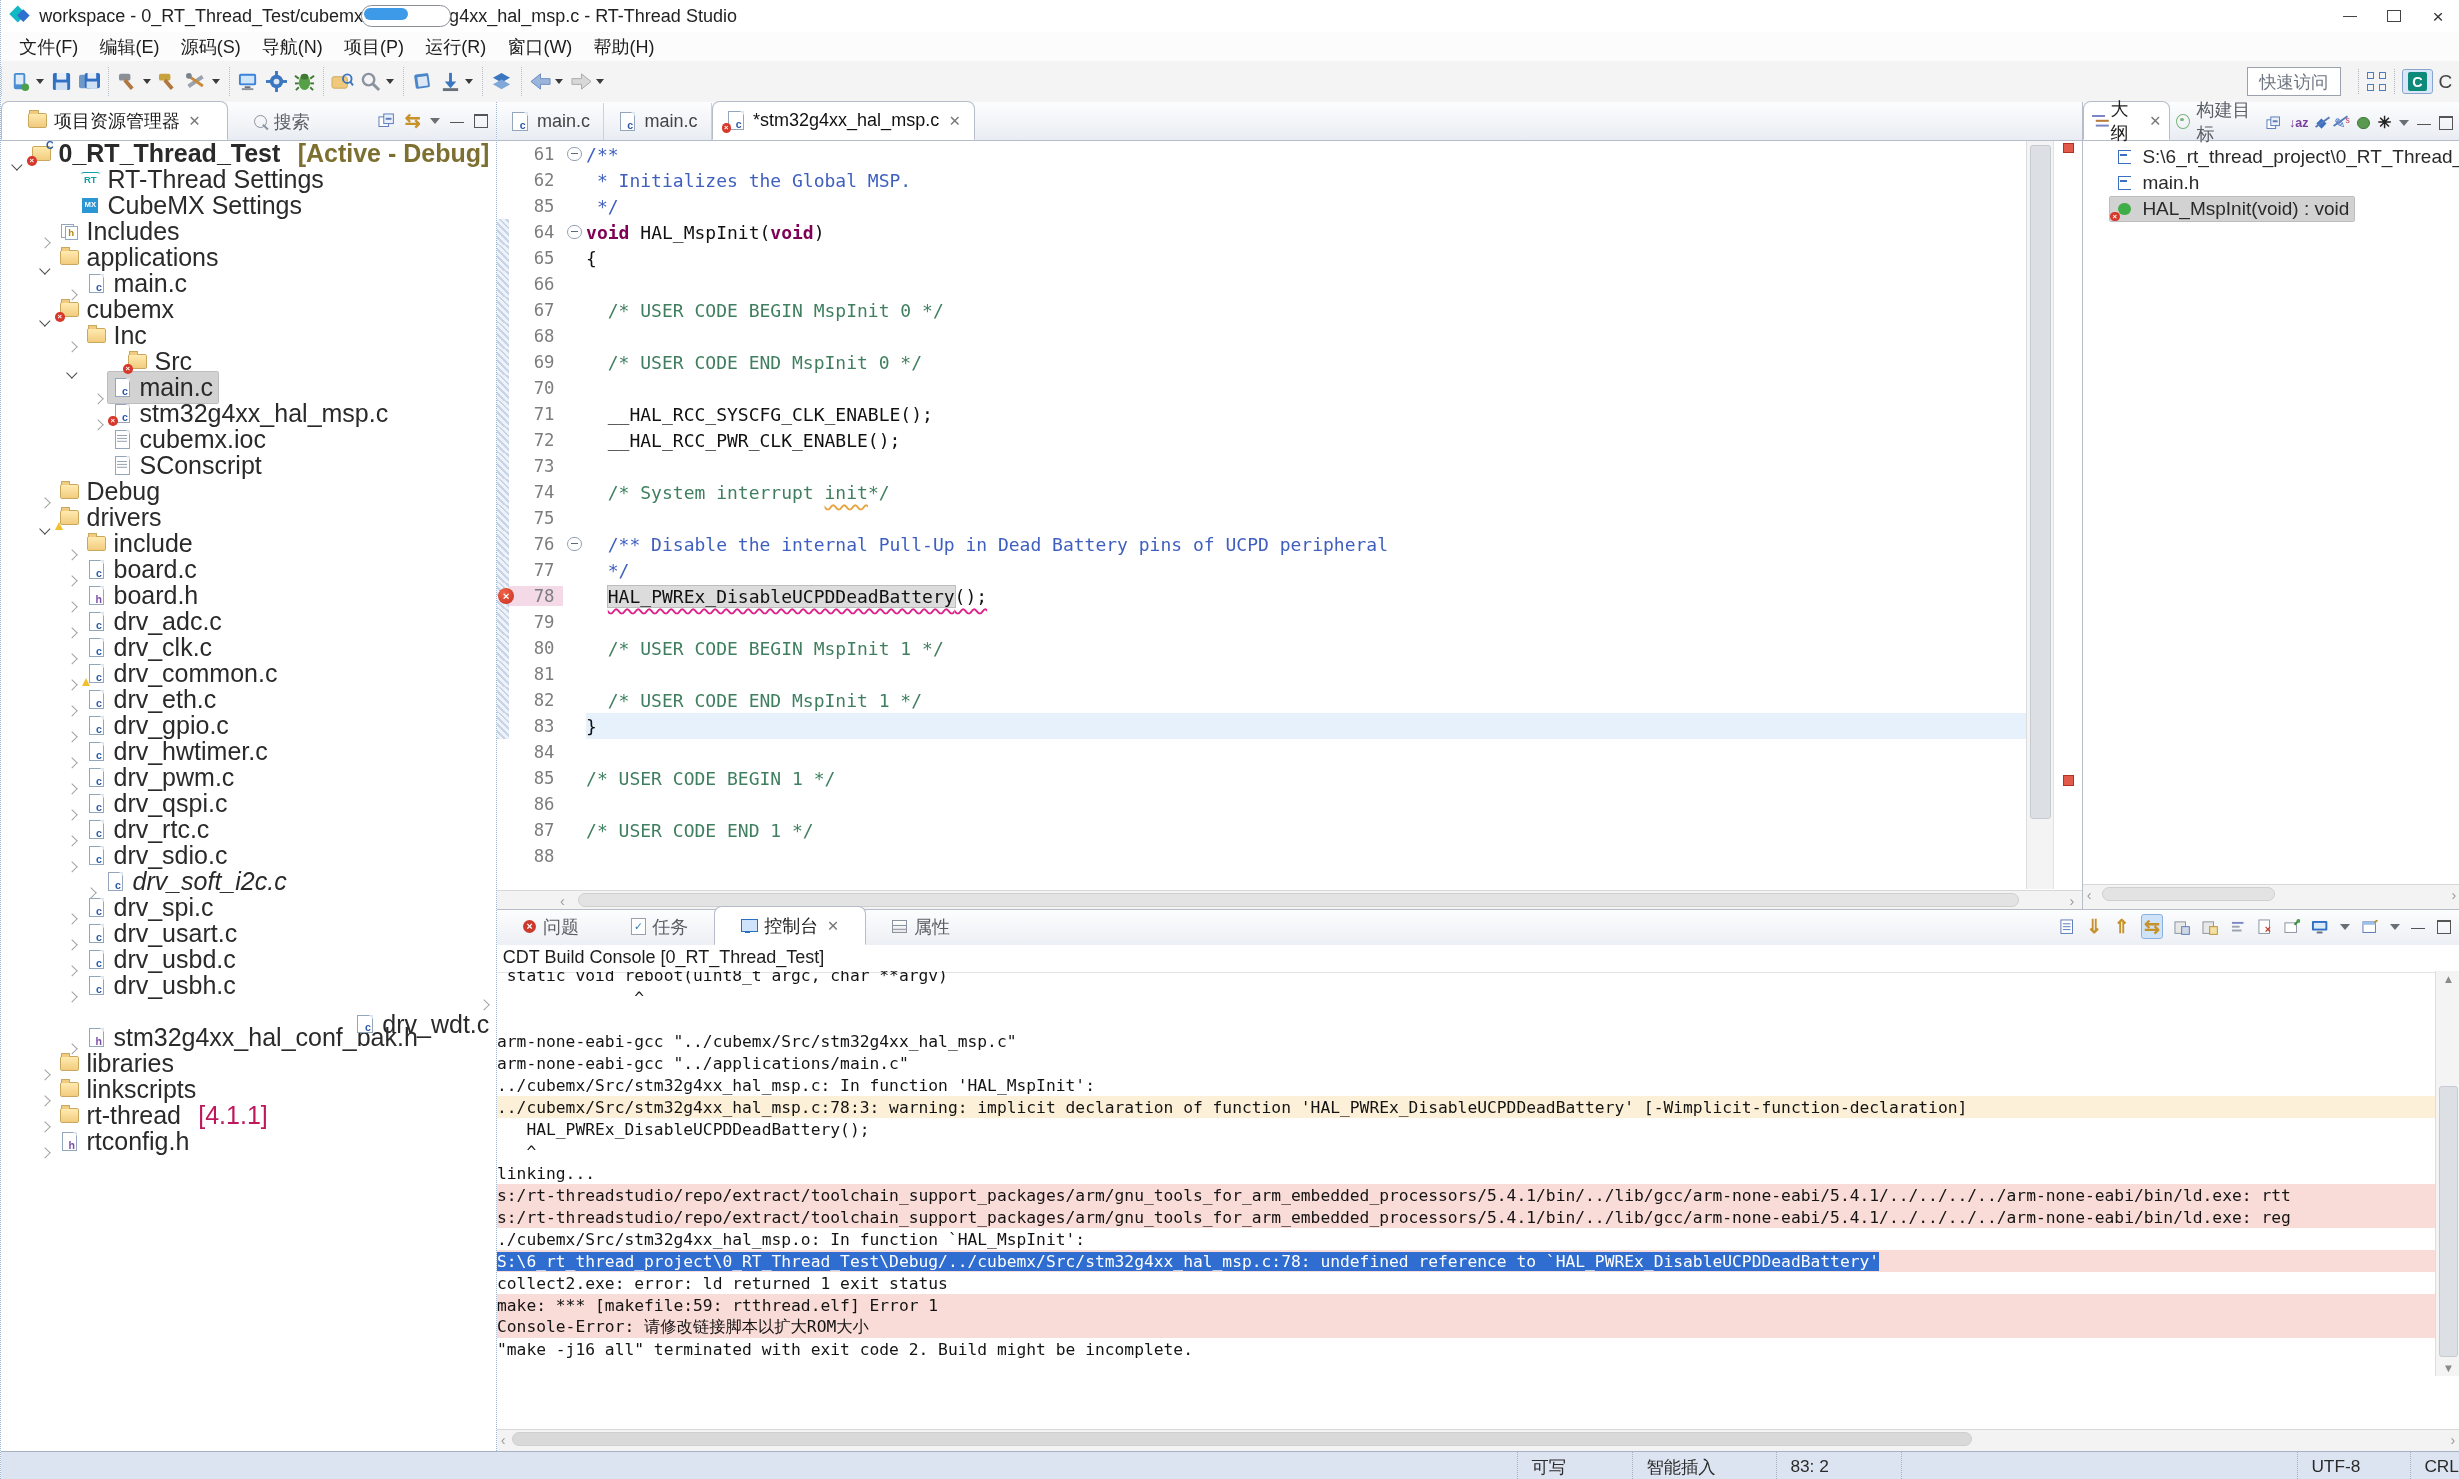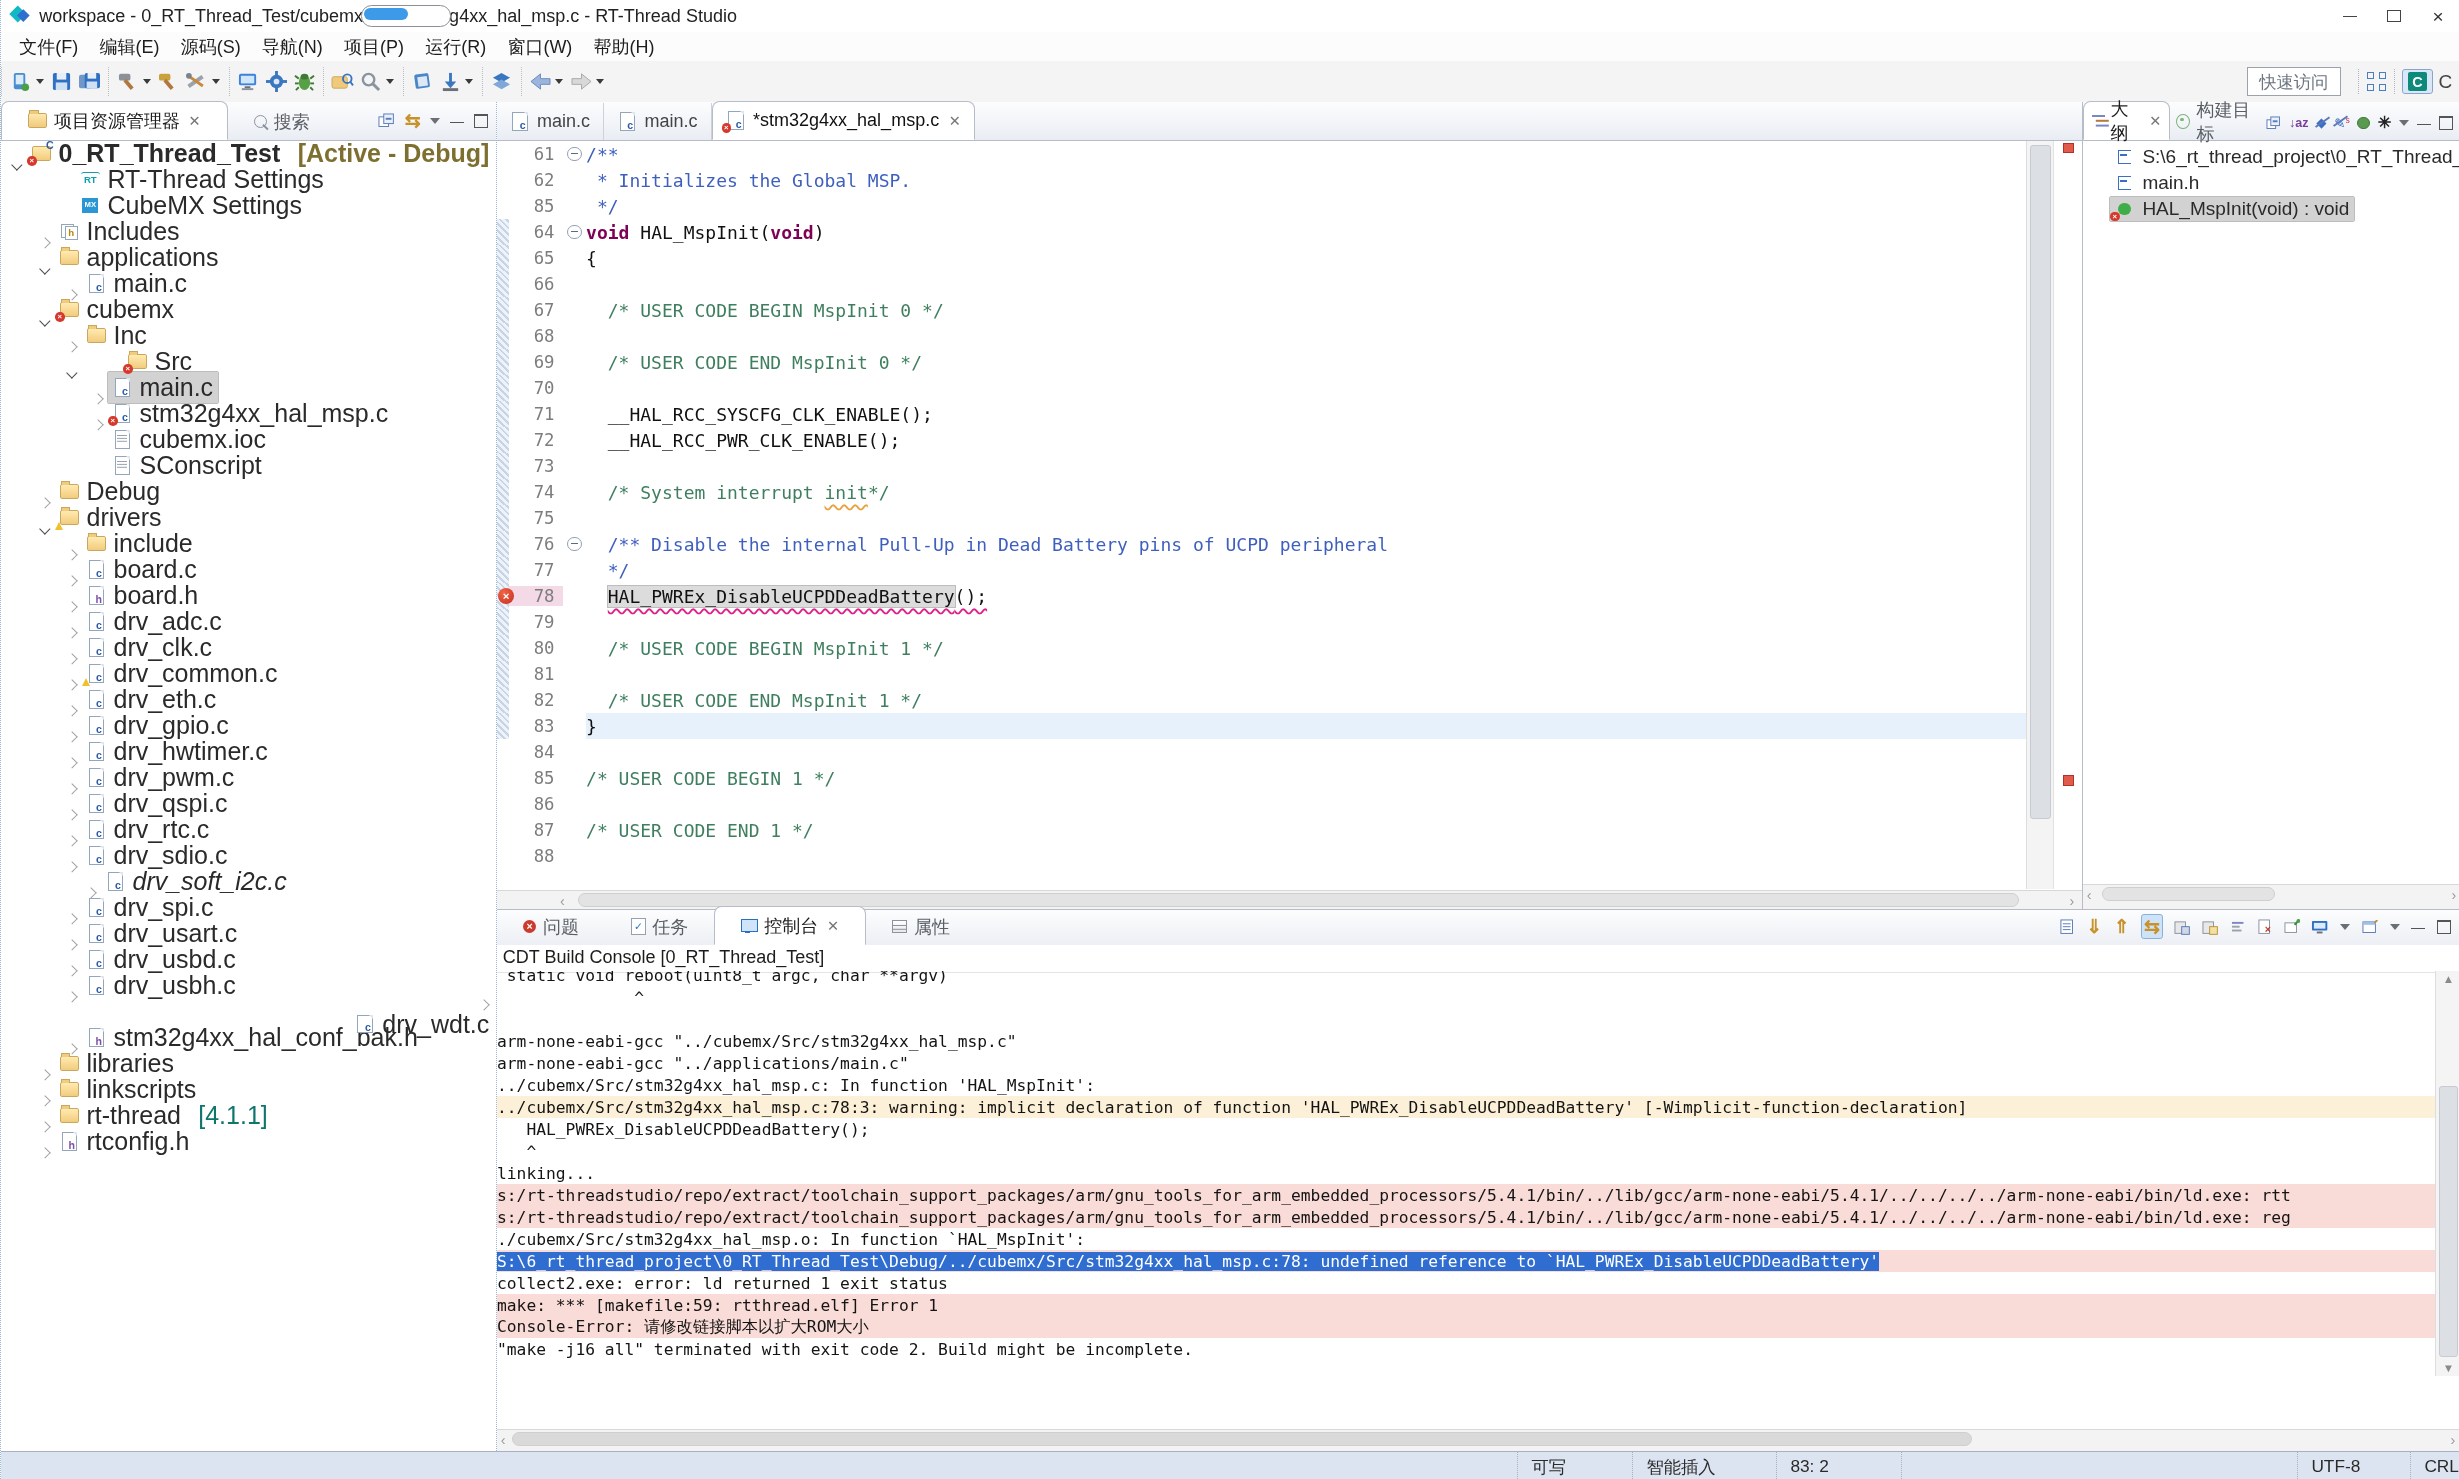--- a/index.html
+++ b/index.html
@@ -76,21 +76,21 @@
   .chev{display:inline-block;width:6.7px;height:6.7px;border:solid #a0a0a0;border-width:0 1.9px 1.9px 0}
   .chev.a-c{transform:rotate(-45deg)}
   .chev.a-e{transform:rotate(45deg);border-color:#4a4a4a}
   .chev.hidden{visibility:hidden}
   .ibox{display:inline-flex;align-items:center;gap:7.7px;padding:1px 4.8px;border-radius:1px}
   .ibox.sel{background:#d2d2d2;outline:1px solid #bdbdbd}
   .tr .lbl{color:#2a2a2a}
   .tr.b .lbl{font-weight:bold}
   .suf{margin-left:9.6px}
   .suf.gold{color:#7d6f2f;font-weight:bold}
-  .suf.gray{color:#0f766e}
+  .suf.gray{color:#be185d}
   .tico{position:relative;display:inline-flex;align-items:center;justify-content:center;width:19px;height:19px}
   .bdg{position:absolute;left:-4.8px;bottom:-2.9px;width:9.6px;height:9.6px;border-radius:50%;background:#d6382c;color:#fff;font:bold 7.7px/9.6px "Liberation Sans",sans-serif;text-align:center;z-index:2}
   .bdg.error::after{content:"\00d7"}
   .bdg.warning{background:transparent;border-left:4.8px solid transparent;border-right:4.8px solid transparent;border-bottom:8.6px solid #f0c12c;border-radius:0;width:0;height:0}
   .i-folder{width:17.3px;height:12.5px;background:linear-gradient(#ffeab0,#f2cc7e);border:1px solid #c9a85e;border-radius:1.9px;position:relative}
   .i-folder::before{content:"";position:absolute;top:-3.8px;left:0;width:7.7px;height:2.9px;background:#f2cc7e;border:1px solid #c9a85e;border-bottom:none}
   .i-project{width:17.3px;height:12.5px;background:linear-gradient(#ffeab0,#f2cc7e);border:1px solid #c9a85e;border-radius:1.9px;position:relative}
   .i-project::after{content:"C";position:absolute;right:-3.8px;top:-7.7px;color:#2d5ba8;font:bold 10.6px "Liberation Sans",sans-serif}
   .i-cfile,.i-hfile,.i-file{width:13.4px;height:16.3px;background:#fff;border:1px solid #94a6bc;position:relative}
   .i-cfile::before,.i-hfile::before,.i-file::before{content:"";position:absolute;right:-1px;top:-1px;border-top:4.8px solid #dfe6ef;border-left:4.8px solid transparent}

